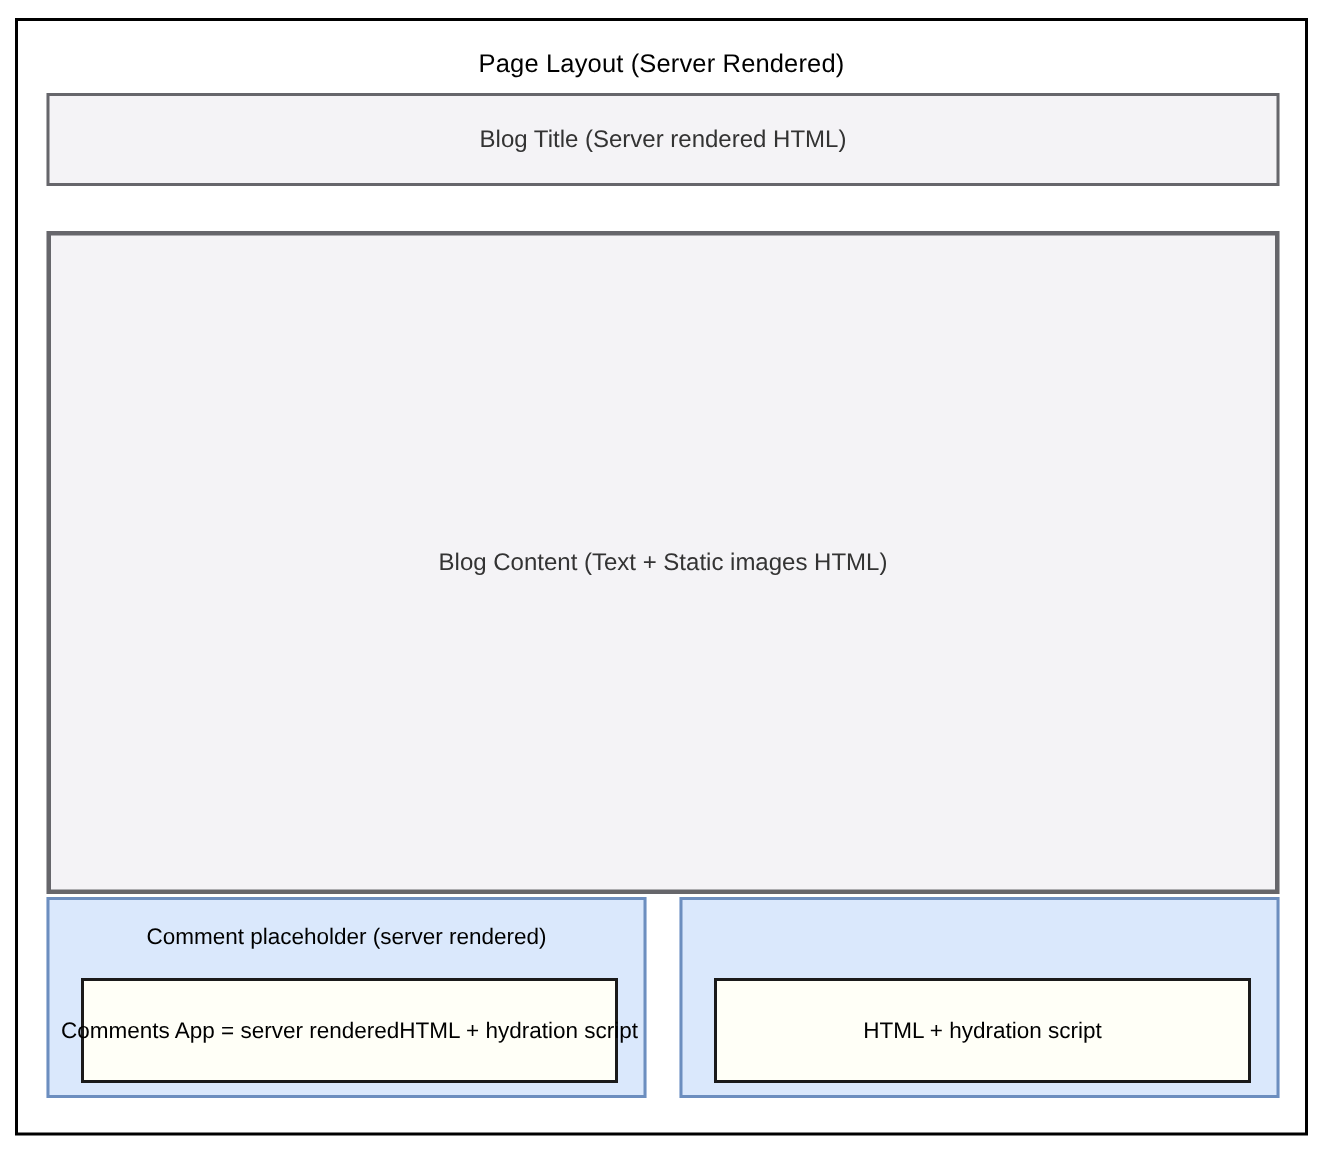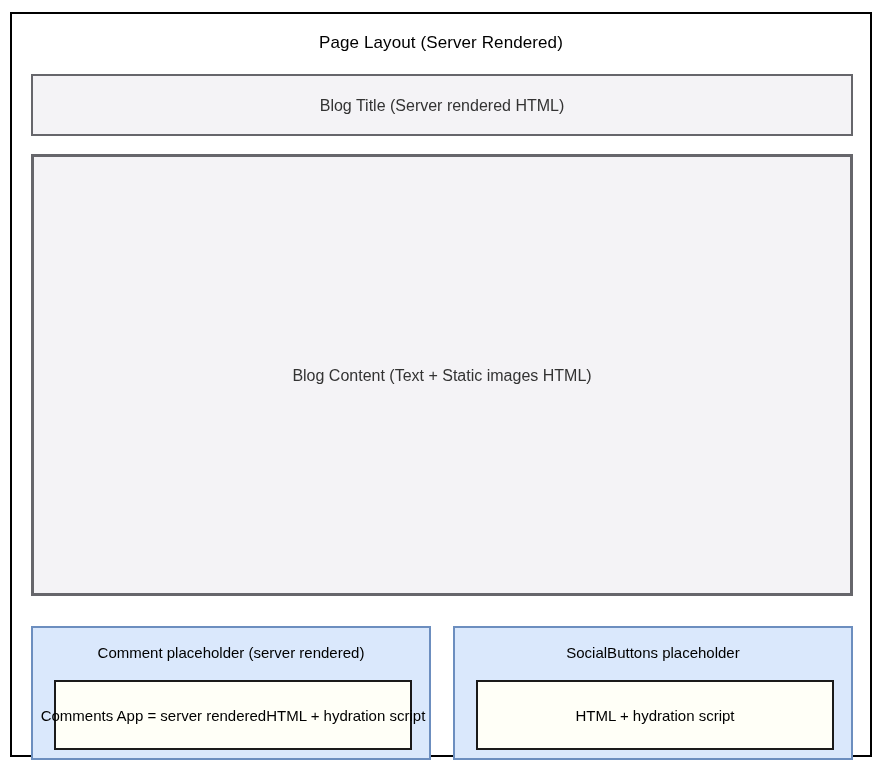--- a/index.html
+++ b/index.html
@@ -45,21 +45,21 @@
     font-size: 17px;
     line-height: 22px;
     color: #000000;
     letter-spacing: 0.1px;
   }
 
   
   .blog-title-box {
     position: absolute;
     left: 19px;
-    top: 60px;
+    top: 48px;
     width: 822px;
     height: 62px;
     box-sizing: border-box;
     border: 2px solid #66666b;
     background: #f4f3f6;
     display: flex;
     align-items: center;
     justify-content: center;
   }
 
@@ -89,21 +89,21 @@
     font-size: 16px;
     line-height: 21px;
     color: #333333;
     text-align: center;
   }
 
   
   .placeholder-row {
     position: absolute;
     left: 19px;
-    top: 612px;
+    top: 584px;
     width: 822px;
     height: 134px;
   }
 
   .placeholder-box {
     position: absolute;
     top: 0;
     width: 400px;
     height: 134px;
     box-sizing: border-box;
@@ -168,21 +168,20 @@
 
       <div class="placeholder-box left">
         <div class="placeholder-heading">Comment placeholder (server rendered)</div>
         <div class="inner-app-box">
           <div class="inner-app-line">Comments App = server rendered</div>
           <div class="inner-app-line">HTML + hydration script</div>
         </div>
       </div>
 
       <div class="placeholder-box right">
-        <div class="placeholder-heading">SocialButtons placeholder</div>
         <div class="inner-app-box">
           <div class="inner-app-line">HTML + hydration script</div>
         </div>
       </div>
 
     </div>
 
   </div>
 
 </div>

